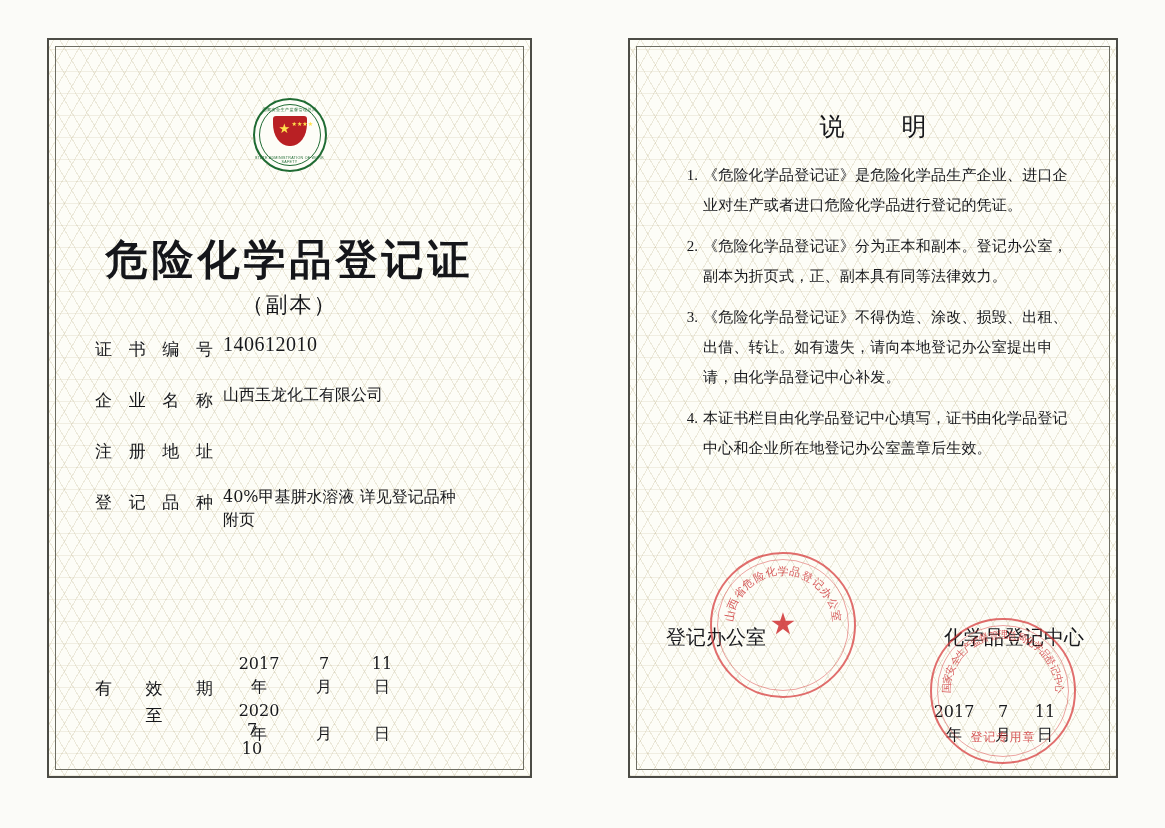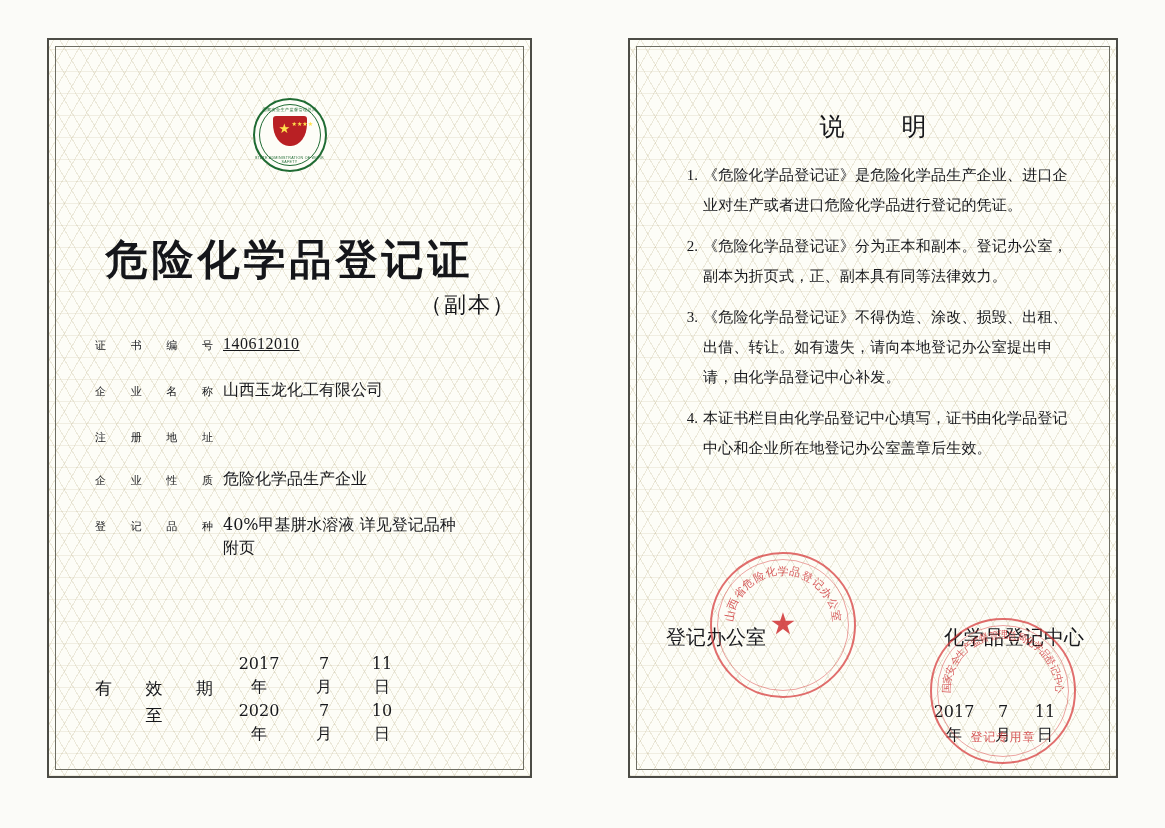--- a/index.html
+++ b/index.html
@@ -122,21 +122,21 @@
     letter-spacing: 4px;
     color: #15161a;
     font-family: "DejaVu Serif", serif;
     font-weight: 700;
   }
   .cert-subtitle {
     position: absolute;
     top: 236px;
     left: 0;
     right: 0;
-    text-align: right;
+    text-align: center;
     font-size: 22px;
     letter-spacing: 2px;
     color: #15161a;
     font-family: "DejaVu Serif", serif;
   }
 
   
   .fields {
     position: absolute;
     top: 278px;
@@ -144,39 +144,38 @@
     right: 22px;
   }
   .field-row {
     display: flex;
     align-items: flex-start;
     margin-bottom: 22px;
   }
   .field-label {
     width: 118px;
     flex: 0 0 118px;
-    font-size: 11px;
+    font-size: 17px;
     color: #17181c;
     text-align: justify;
     text-align-last: justify;
     font-family: "DejaVu Serif", serif;
     padding-top: 6px;
   }
   .field-value {
     font-size: 16px;
     color: #17181c;
     font-family: "DejaVu Serif", serif;
     line-height: 24px;
     padding-left: 10px;
   }
   .field-value.num {
     font-family: "Liberation Serif", serif;
-    font-size: 16px;
+    font-size: 20px;
     letter-spacing: 0.5px;
-    text-decoration: underline;
   }
   .field-row.multiline .field-value { line-height: 23px; }
 
   
   .validity {
     position: absolute;
     left: 32px;
     right: 22px;
     top: 600px;
   }
@@ -207,21 +206,21 @@
     display: flex;
     font-size: 16px;
     color: #17181c;
     font-family: "DejaVu Serif", serif;
   }
   .date-line .d-y { width: 72px; text-align: center; }
   .date-line .d-m { width: 58px; text-align: center; }
   .date-line .d-d { width: 58px; text-align: center; }
   #date-nums-1 { top: 0px; }
   #date-units-1 { top: 23px; }
-  #date-nums-2 { top: 47px; }
+  #date-nums-2 { top: 47px; flex-direction: column; }
   #date-units-2 { top: 70px; }
 
   
   .notice-title {
     position: absolute;
     top: 56px;
     left: 0;
     right: 0;
     text-align: center;
     font-size: 25px;
@@ -389,24 +388,20 @@
 
         <div class="field-row">
           <div class="field-label">企业名称</div>
           <div class="field-value">山西玉龙化工有限公司</div>
         </div>
 
         <div class="field-row">
           <div class="field-label">注册地址</div>
         </div>
 
-        <div class="field-row">
-          <div class="field-label">企业性质</div>
-          <div class="field-value">危险化学品生产企业</div>
-        </div>
 
         <div class="field-row multiline">
           <div class="field-label">登记品种</div>
           <div class="field-value" style="white-space:pre-line">40%甲基肼水溶液  详见登记品种
 附页</div>
         </div>
 
       </div>
 
       <div class="validity">

